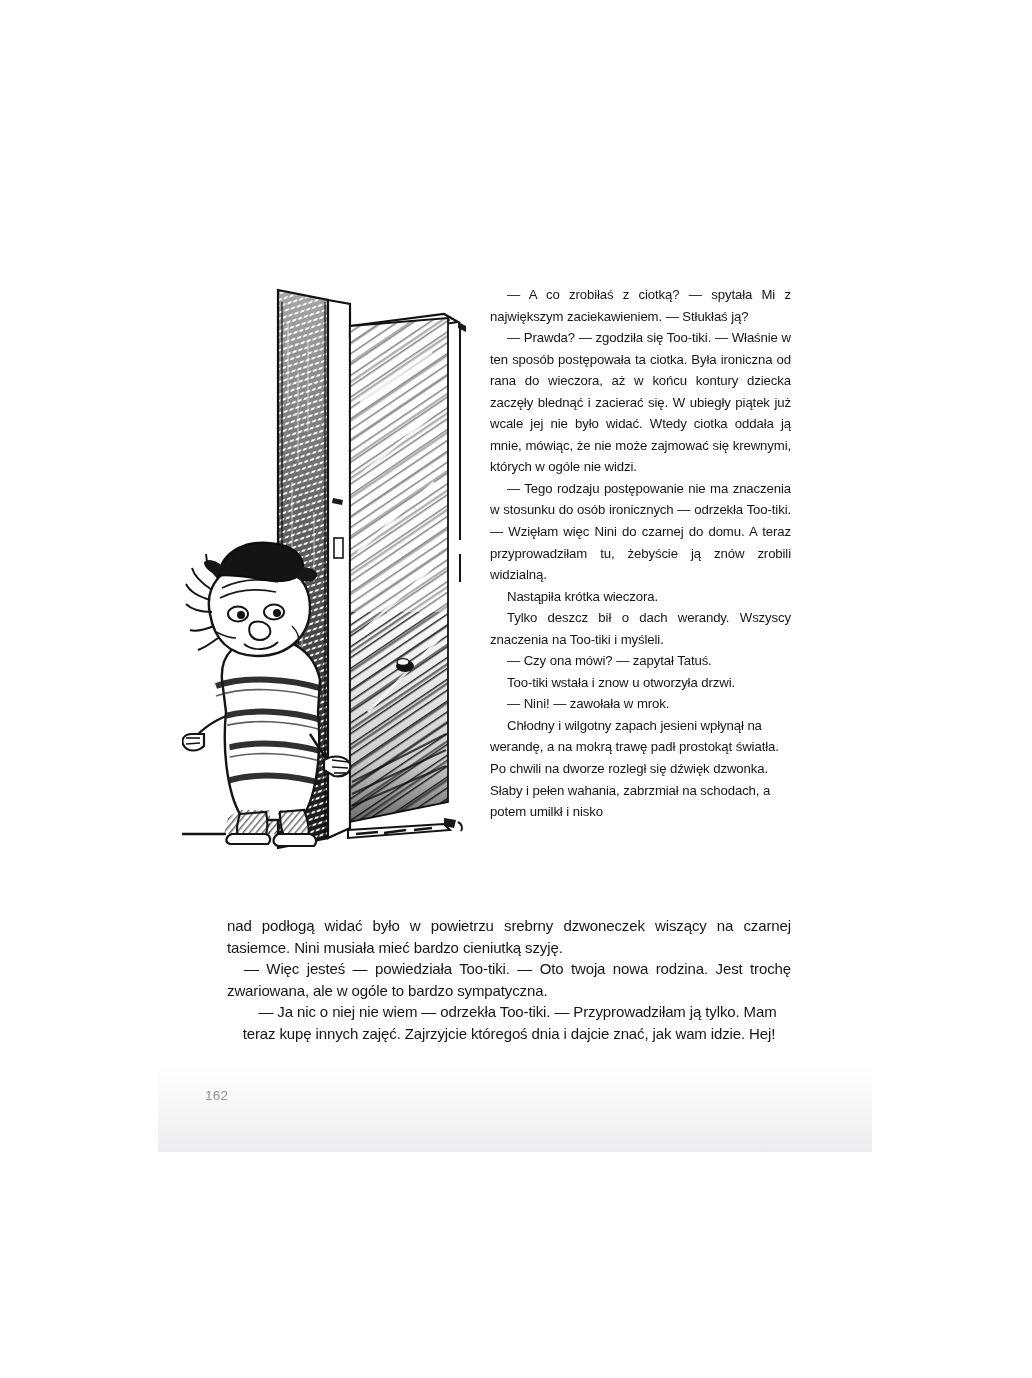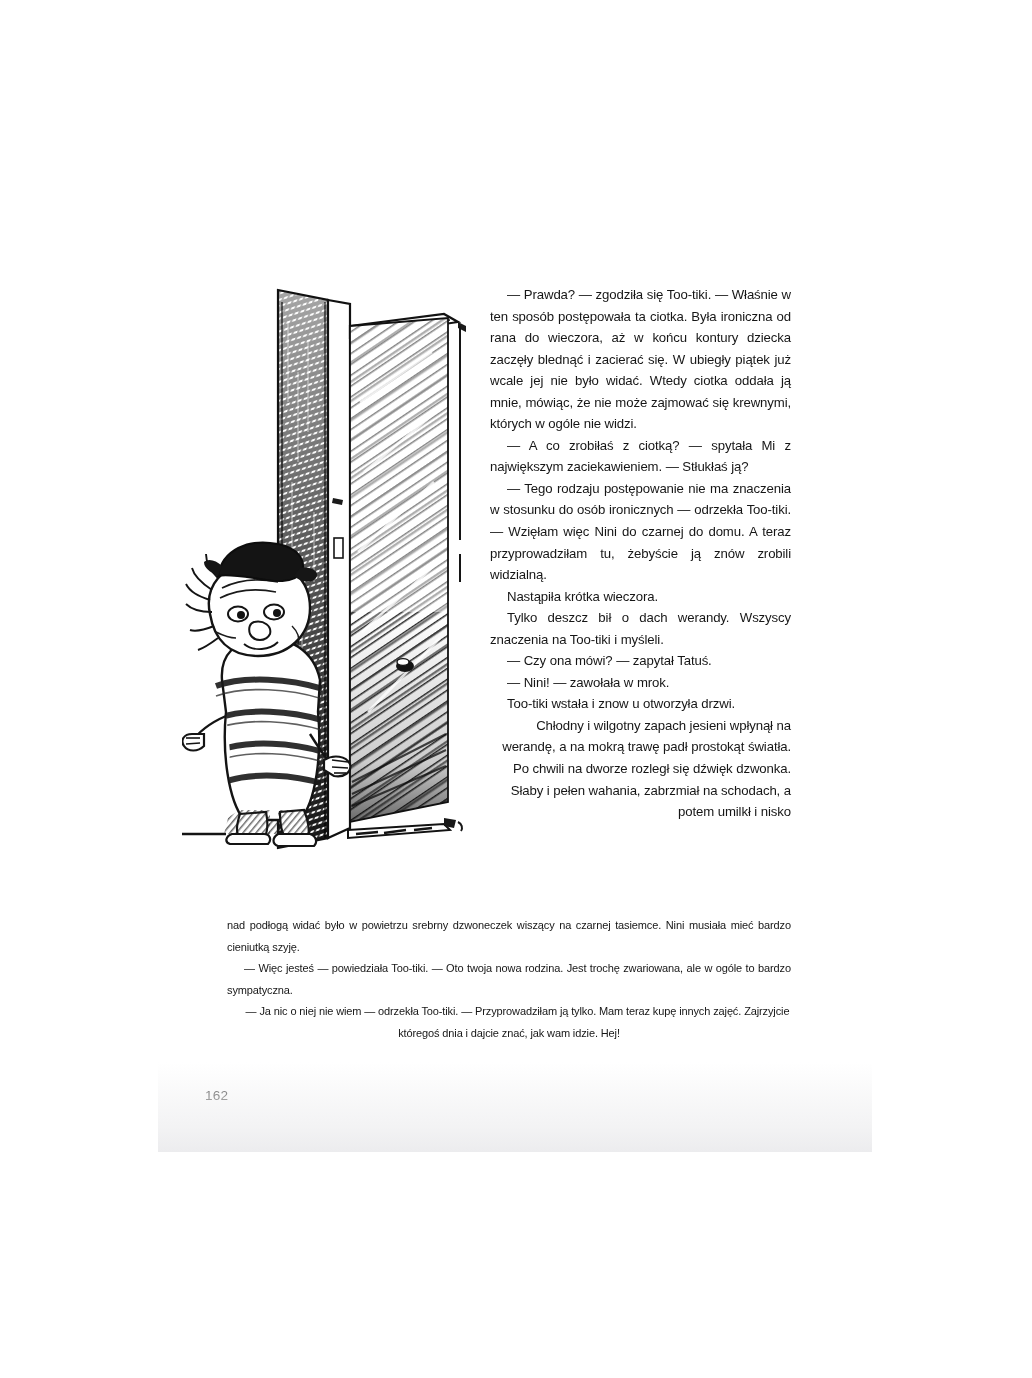--- a/index.html
+++ b/index.html
@@ -56,36 +56,36 @@
     text-justify: inter-word;
     letter-spacing: -0.12px;
     word-spacing: 0.1px;
   }
   .full-text {
     position: absolute;
     left: 69px;
     top: 915px;
     width: 564px;
     font-family: "Liberation Sans", sans-serif;
-    font-size: 11px;
+    font-size: 15px;
     line-height: 21.55px;
     color: #161616;
     text-align: justify;
     text-justify: inter-word;
     letter-spacing: -0.12px;
   }
   .para {
     margin: 0;
     text-indent: 17px;
   }
   .para.noindent {
     text-indent: 0;
   }
   .para:last-child {
-    text-align: right;
+    text-align: left;
   }
   .full-text .para:last-child {
     text-align: center;
   }
 
   #folio {
     position: absolute;
     left: 47px;
     top: 1088px;
     font-family: "Liberation Sans", sans-serif;
@@ -330,28 +330,28 @@
           <rect x="56" y="528" width="32" height="30" fill="url(#trouserHatch)" opacity="0.8"></rect>
           <rect x="96" y="528" width="34" height="30" fill="url(#trouserHatch)" opacity="0.8"></rect>
 
           <path d="M50,552 C44,554 42,560 48,562 L86,562 C90,558 88,552 82,552 Z" fill="#ffffff" stroke="#141414" stroke-width="2.2"></path>
           <path d="M96,552 C90,556 90,562 96,564 L132,564 C136,560 134,554 128,552 Z" fill="#ffffff" stroke="#141414" stroke-width="2.2"></path>
         </g>
       </svg>
     </div>
 
     <div class="col-text">
+      <p class="para">— A co zrobiłaś z ciotką? — spytała Mi z największym zaciekawieniem. — Stłukłaś ją?</p>
       <p class="para">— Prawda? — zgodziła się Too-tiki. — Właśnie w ten sposób postępowała ta ciotka. Była ironiczna od rana do wieczora, aż w końcu kontury dziecka zaczęły blednąć i zacierać się. W ubiegły piątek już wcale jej nie było widać. Wtedy ciotka oddała ją mnie, mówiąc, że nie może zajmować się krewnymi, których w ogóle nie widzi.</p>
-      <p class="para">— A co zrobiłaś z ciotką? — spytała Mi z największym zaciekawieniem. — Stłukłaś ją?</p>
       <p class="para">— Tego rodzaju postępowanie nie ma znaczenia w stosunku do osób ironicznych — odrzekła Too-tiki. — Wzięłam więc Nini do czarnej do domu. A teraz przyprowadziłam tu, żebyście ją znów zrobili widzialną.</p>
       <p class="para">Nastąpiła krótka wieczora.</p>
       <p class="para">Tylko deszcz bił o dach werandy. Wszyscy znaczenia na Too-tiki i myśleli.</p>
       <p class="para">— Czy ona mówi? — zapytał Tatuś.</p>
+      <p class="para">Too-tiki wstała i znow u otworzyła drzwi.</p>
       <p class="para">— Nini! — zawołała w mrok.</p>
-      <p class="para">Too-tiki wstała i znow u otworzyła drzwi.</p>
       <p class="para">Chłodny i wilgotny zapach jesieni wpłynął na werandę, a na mokrą trawę padł prostokąt światła. Po chwili na dworze rozległ się dźwięk dzwonka. Słaby i pełen wahania, zabrzmiał na schodach, a potem umilkł i nisko</p>
     </div>
 
     <div class="full-text">
       <p class="para noindent">nad podłogą widać było w powietrzu srebrny dzwoneczek wiszący na czarnej tasiemce. Nini musiała mieć bardzo cieniutką szyję.</p>
       <p class="para">— Więc jesteś — powiedziała Too-tiki. — Oto twoja nowa rodzina. Jest trochę zwariowana, ale w ogóle to bardzo sympatyczna.</p>
       <p class="para">— Ja nic o niej nie wiem — odrzekła Too-tiki. — Przyprowadziłam ją tylko. Mam teraz kupę innych zajęć. Zajrzyjcie któregoś dnia i dajcie znać, jak wam idzie. Hej!</p>
     </div>
 
     <div id="folio">162</div>

